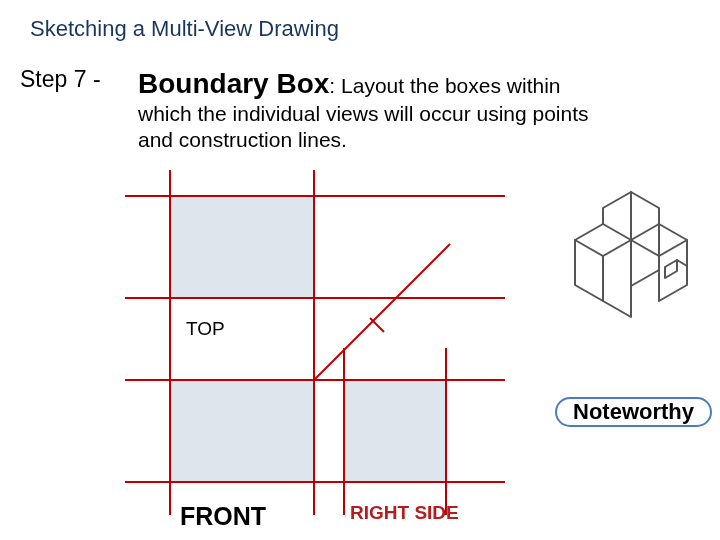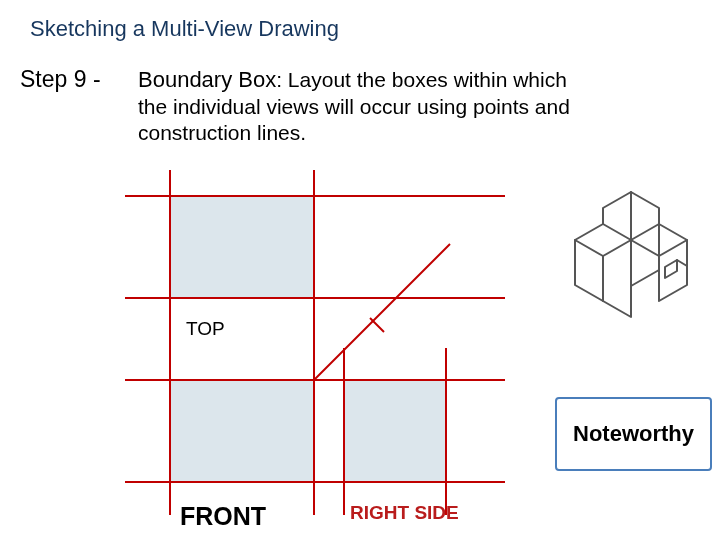--- a/index.html
+++ b/index.html
@@ -29,22 +29,22 @@
   .desc {
     position: absolute;
     top: 66px;
     left: 138px;
     width: 460px;
     font-size: 21px;
     color: #000;
     line-height: 1.25;
   }
   .desc .bold {
-    font-weight: normal;
-    font-size: 22px;
+    font-weight: bold;
+    font-size: 28px;
   }
   .diagram {
     position: absolute;
     top: 170px;
     left: 70px;
     width: 450px;
     height: 360px;
   }
   .top-label {
     position: absolute;
@@ -69,40 +69,40 @@
     font-weight: bold;
     font-size: 19px;
     color: #b91c1c;
   }
   .noteworthy {
     position: absolute;
     top: 397px;
     left: 555px;
     background: #ffffff;
     border: 2px solid #4a7ebb;
-    border-radius: 4px;
-    padding: 22px 16px;
+    border-radius: 20px;
+    padding: 0 16px;
     font-size: 22px;
     font-weight: bold;
     color: #000;
   }
   .iso {
     position: absolute;
     top: 190px;
     left: 555px;
     width: 145px;
     height: 150px;
   }
 </style>
 </head>
 <body>
 
 <div class="title">Sketching a Multi-View Drawing</div>
 
-<div class="step-label">Step 9 -</div>
+<div class="step-label">Step 7 -</div>
 
 <div class="desc">
   <span class="bold"><span>Boundary Box</span></span><span>: Layout the boxes within which the individual views will occur using points and construction lines.</span>
 </div>
 
 <svg class="diagram" viewBox="0 0 450 360">
 
   <rect x="100" y="26" width="144" height="102" fill="#dce6ec"></rect>
   <rect x="100" y="210" width="144" height="102" fill="#dce6ec"></rect>
   <rect x="274" y="210" width="102" height="102" fill="#dce6ec"></rect>

